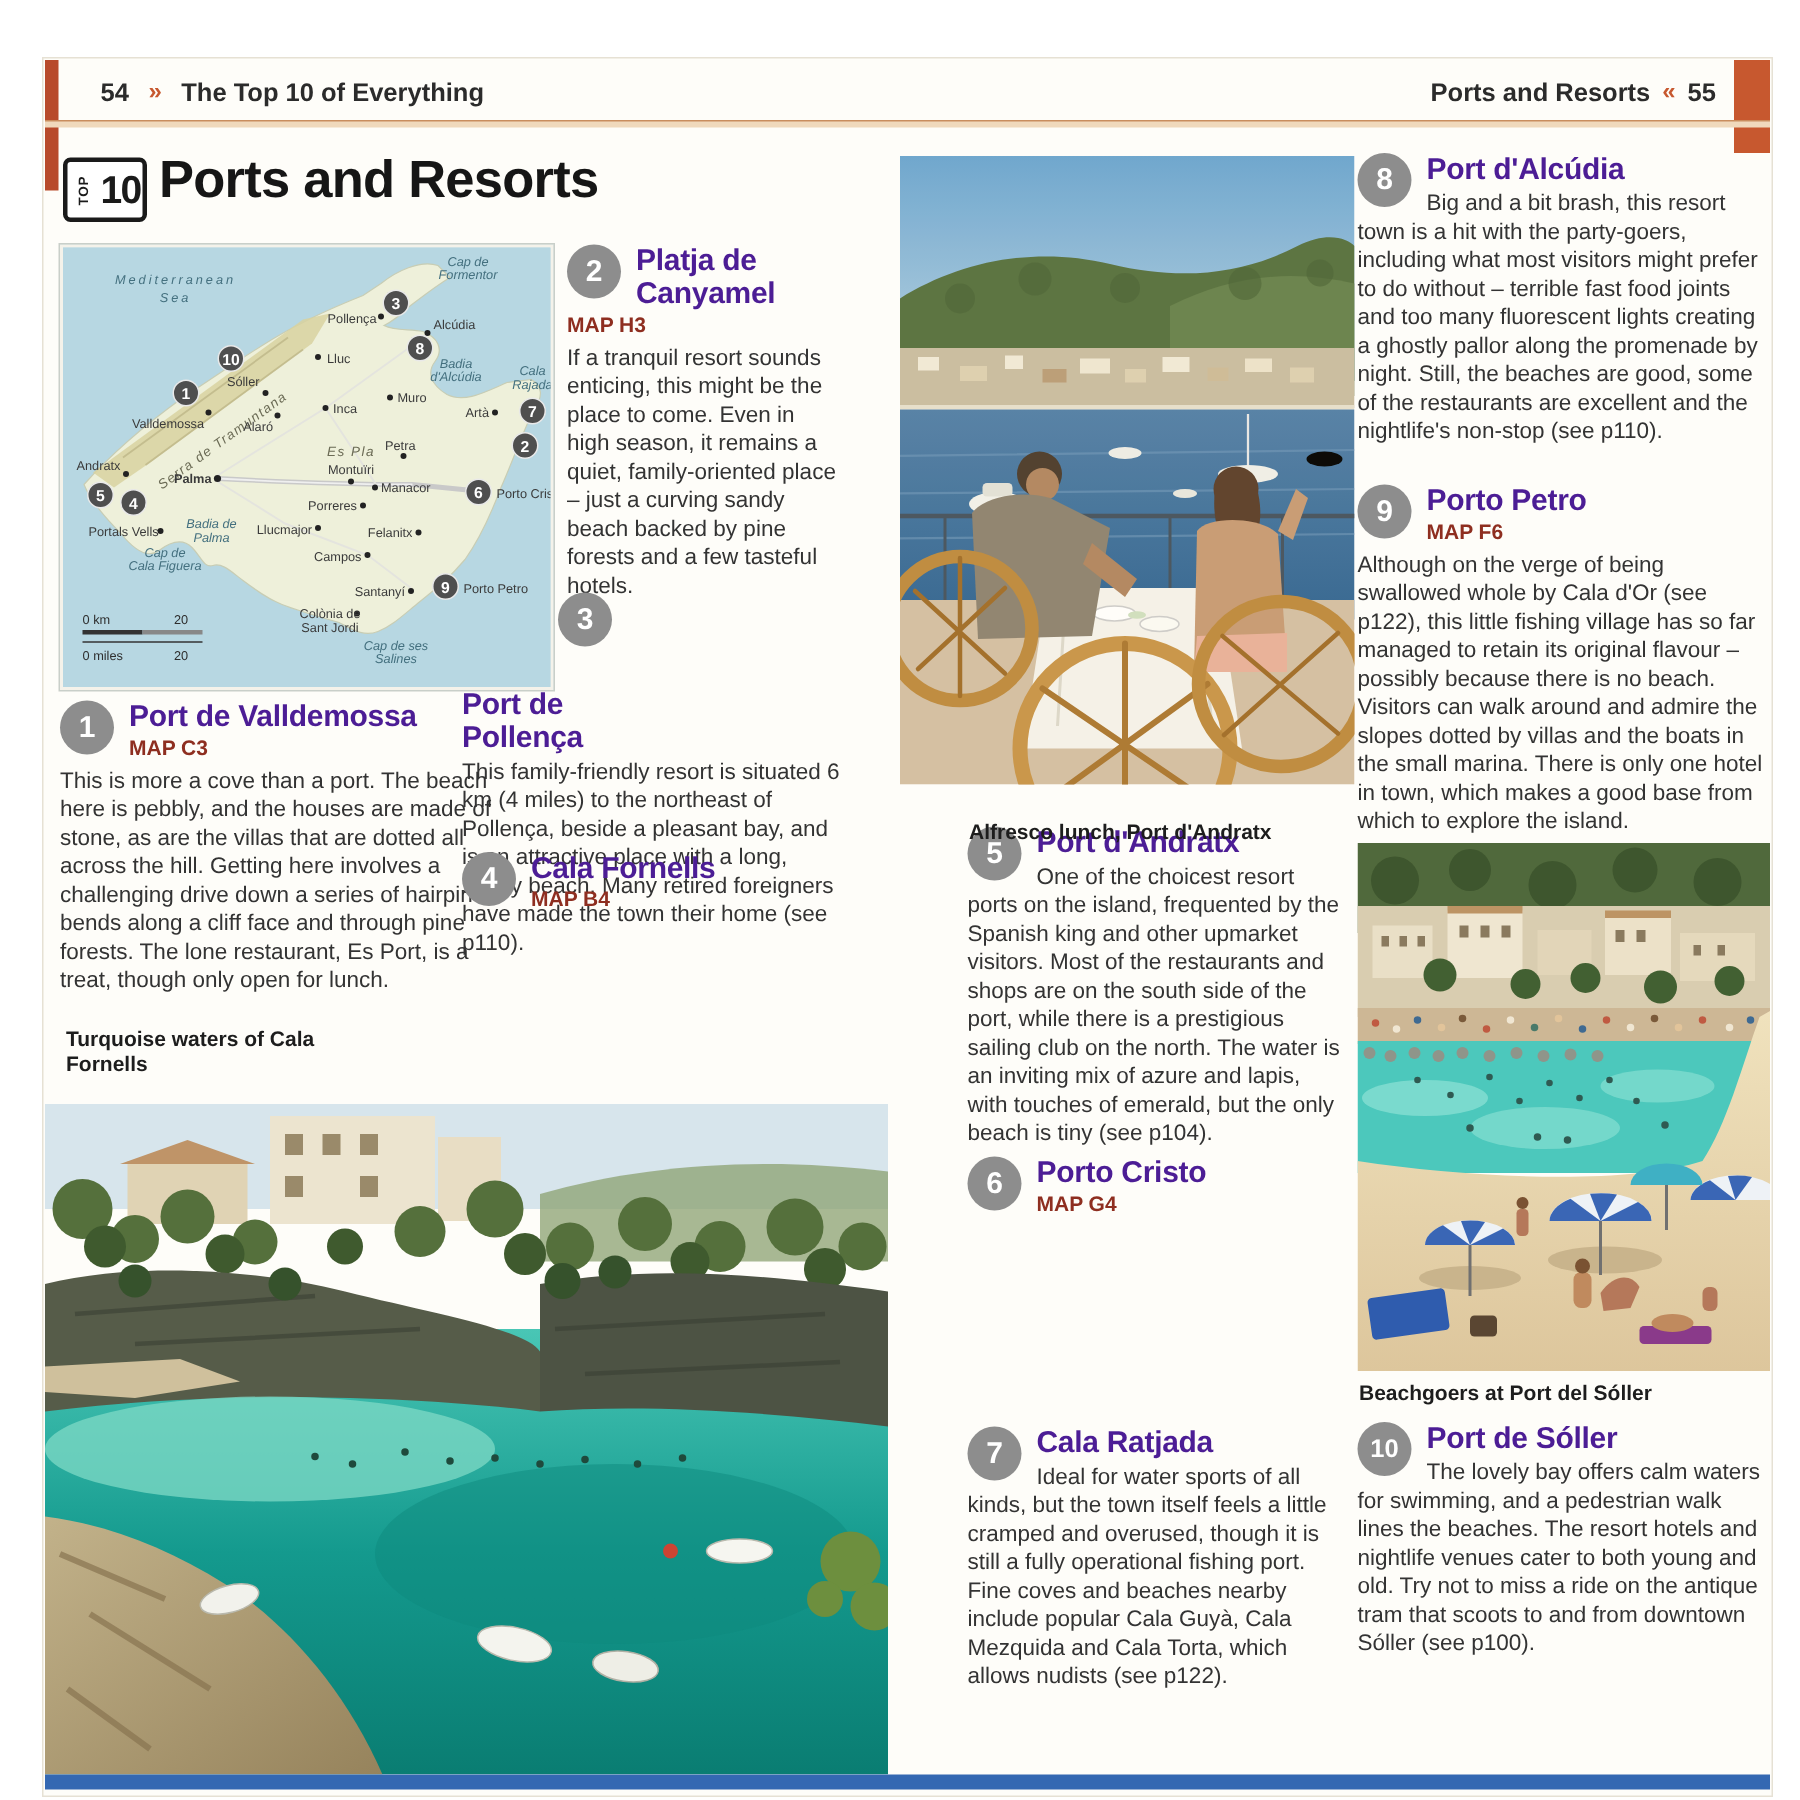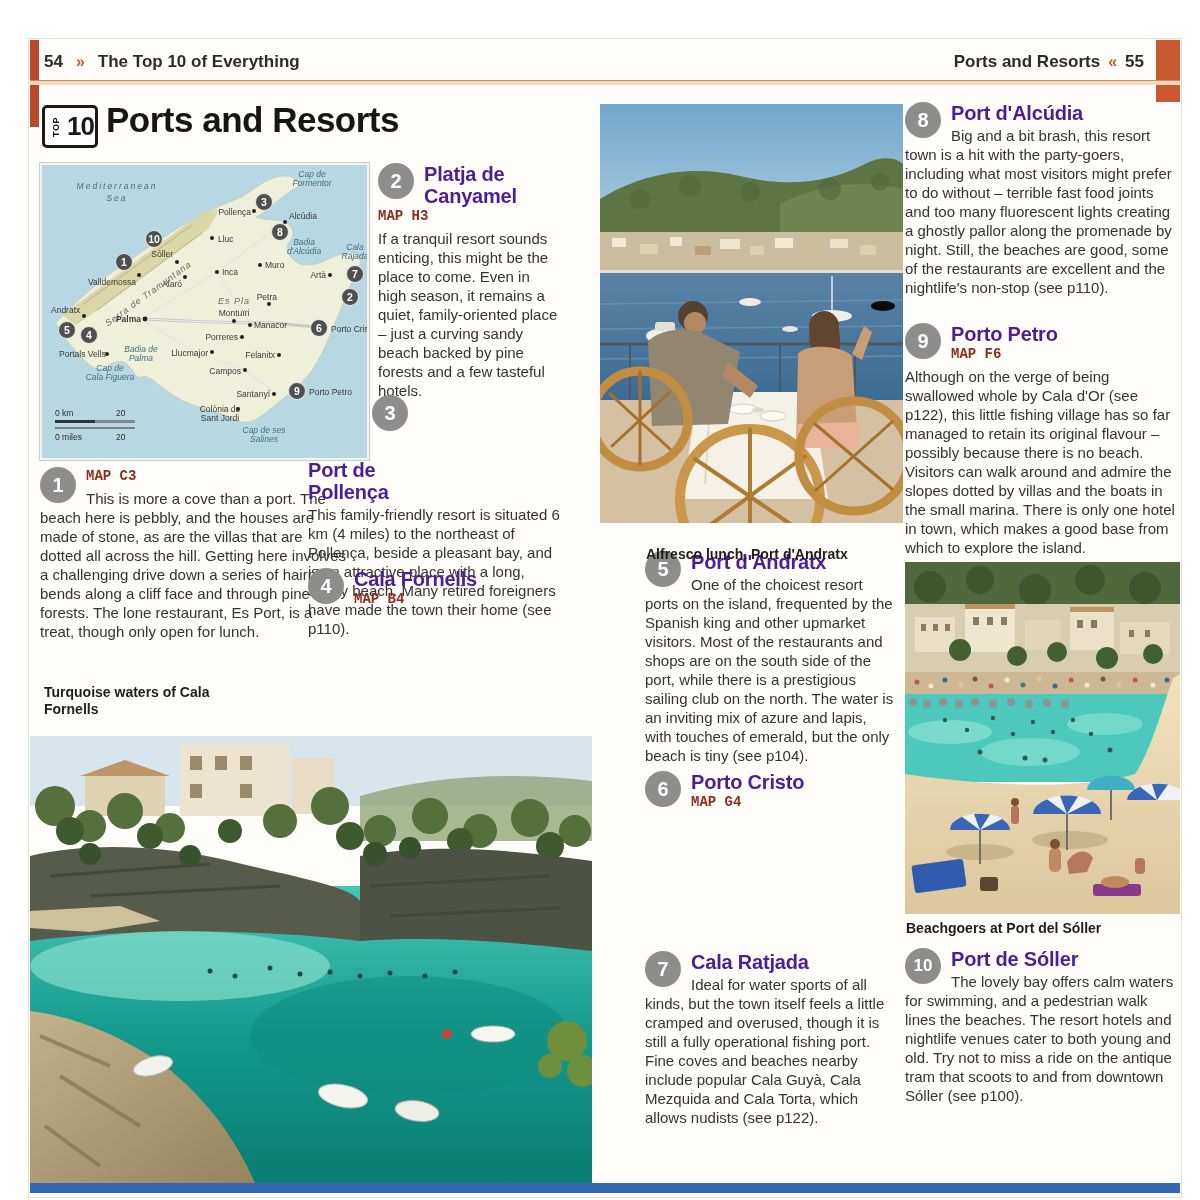--- a/index.html
+++ b/index.html
@@ -5,39 +5,39 @@
   html,body{margin:0;padding:0;}
   body{width:1200px;height:1200px;position:relative;background:#ffffff;
        font-family:"Liberation Sans",sans-serif;overflow:hidden;}
   .page{position:absolute;left:28px;top:38px;width:1152px;height:1158px;
         background:#fefdf9;border:1px solid #e6e1d4;}
   
   .edge-strip{position:absolute;left:30px;top:40px;width:9px;height:87px;background:#b84a2b;}
   .corner-block{position:absolute;left:1156px;top:40px;width:24px;height:62px;background:#c7582f;}
   .running-head{position:absolute;top:52px;font-size:17px;font-weight:bold;color:#2b2b2b;
         display:flex;align-items:center;gap:8px;}
-  .rh-left{left:44px;gap:13px;}
+  .rh-left{left:67px;gap:13px;}
   .rh-right{right:56px;}
   .chev{color:#c7582f;font-weight:bold;font-size:16px;}
   .head-rule{position:absolute;left:30px;top:80px;width:1150px;height:4px;
         background:#f0d9bc;border-top:1px solid #c98d5e;}
   .bottom-bar{position:absolute;left:30px;top:1183px;width:1150px;height:10px;background:#3468b2;}
   
   .badge{position:absolute;left:42px;top:105px;width:50px;height:37px;border:3px solid #1a1a1a;
         border-radius:5px;background:#fff;display:flex;align-items:center;justify-content:center;gap:1px;}
   .badge .vtop{font-size:9px;font-weight:bold;transform:rotate(-90deg);letter-spacing:0.5px;color:#1a1a1a;}
   .badge .bnum{font-size:26px;font-weight:800;color:#1a1a1a;letter-spacing:-1px;}
   .page-title{position:absolute;left:106px;top:100px;font-size:35px;font-weight:800;
         color:#161616;letter-spacing:-0.5px;}
   
   .entry{position:absolute;font-size:15px;line-height:19px;color:#333;}
   .num{float:left;width:36px;height:36px;border-radius:50%;background:#8d8d8d;color:#fff;
        font-weight:bold;font-size:20px;line-height:36px;text-align:center;margin-right:10px;}
   .entry h3{font-size:20px;font-weight:bold;margin:0;color:#4c1d95;line-height:22px;letter-spacing:-0.2px;}
-  .mapref{font-size:14px;font-weight:bold;color:#8e2e20;line-height:18px;font-family:Liberation Mono, monospace;}
+  .mapref{font-size:14px;font-weight:bold;color:#8e2e20;line-height:18px;}
   .entry p{margin:4px 0 0 0;}
   .e3 .spacer{float:left;width:106px;height:66px;}
   .e3 .num{position:absolute;left:64px;top:2px;float:none;margin:0;}
   .e3 h3{width:100px;}
   .caption{position:absolute;font-size:14px;font-weight:bold;color:#1d1d1d;line-height:17px;}
   .photo{position:absolute;}
   .photo svg{display:block;}
   
   .mapbox{position:absolute;left:40px;top:163px;width:325px;height:293px;
         border:2px solid #f4f2ea;outline:1px solid #c9cfc9;background:#b7d7e2;}
@@ -210,20 +210,21 @@
         <rect x="53" y="255" width="40" height="3" fill="#888"></rect>
     <line x1="13" y1="263" x2="93" y2="263" stroke="#333" stroke-width="1"></line>
     <text class="msc" x="13" y="275">0 miles</text>
     <text class="msc" x="74" y="275">20</text>
   </g>
 </svg>
 </div>
 
 <div class="entry" style="left:40px;top:467px;width:306px;">
   <div class="num">1</div>
+  <h3>Port de Valldemossa</h3>
   <div class="mapref">MAP C3</div>
   <p>This is more a cove than a port. The beach here is pebbly, and the houses are made of stone, as are the villas that are dotted all across the hill. Getting here involves a challenging drive down a series of hairpin bends along a cliff face and through pine forests. The lone restaurant, Es Port, is a treat, though only open for lunch.</p>
 </div>
 
 <div class="entry" style="left:378px;top:163px;width:182px;">
   <div class="num">2</div>
   <h3>Platja de Canyamel</h3>
   <div class="mapref">MAP H3</div>
   <p>If a tranquil resort sounds enticing, this might be the place to come. Even in high season, it remains a quiet, family-oriented place – just a curving sandy beach backed by pine forests and a few tasteful hotels.</p>
 </div>

